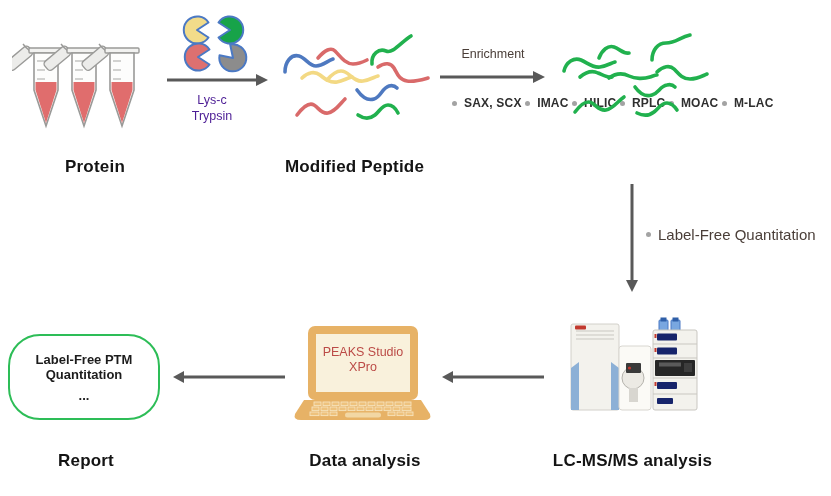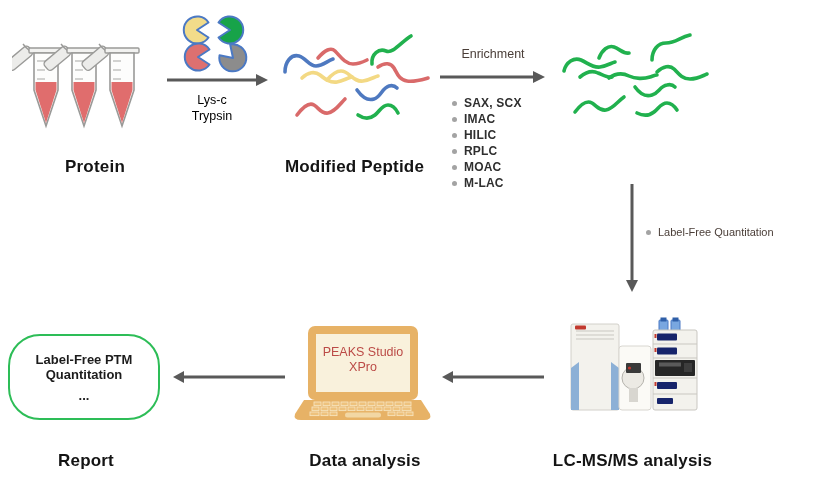--- a/index.html
+++ b/index.html
@@ -6,39 +6,39 @@
   .canvas{
     position:relative;width:831px;height:496px;background:#ffffff;
     font-family:"Liberation Sans",sans-serif;overflow:hidden;
   }
   .abs{position:absolute;}
   .node-label{
     position:absolute;text-align:center;font-size:17px;font-weight:bold;
     color:#141414;letter-spacing:.2px;
   }
   .small-note{
-    position:absolute;text-align:center;font-size:12.5px;color:#000000;
+    position:absolute;text-align:center;font-size:12.5px;color:#4c1d95;
     line-height:16px;
   }
   .enrich-title{
     position:absolute;text-align:center;font-size:12.5px;color:#4a3e38;
   }
   .bullet-list{
-    position:absolute;display:flex;flex-direction:column;gap:3.5px;
+    position:absolute;display:flex;flex-direction:row;gap:3.5px;
   }
   .bullet-item{
     display:flex;align-items:center;font-size:12px;font-weight:600;
     color:#2f2f2f;line-height:12.5px;letter-spacing:.2px;
   }
   .bullet-dot{
     width:5px;height:5px;border-radius:50%;background:#a3a3a3;
     margin-right:7px;flex:0 0 auto;
   }
   .lfq-item{
-    position:absolute;display:flex;align-items:center;font-size:11px;
+    position:absolute;display:flex;align-items:center;font-size:15px;
     color:#4a3e38;
     justify-content:flex-end;
   }
   .report-box{
     position:absolute;left:8px;top:334px;width:148px;height:82px;
     border:2px solid #2dbd57;border-radius:32px;display:flex;
     flex-direction:column;align-items:center;justify-content:center;
     background:#fff;
   }
   .report-box .line{

